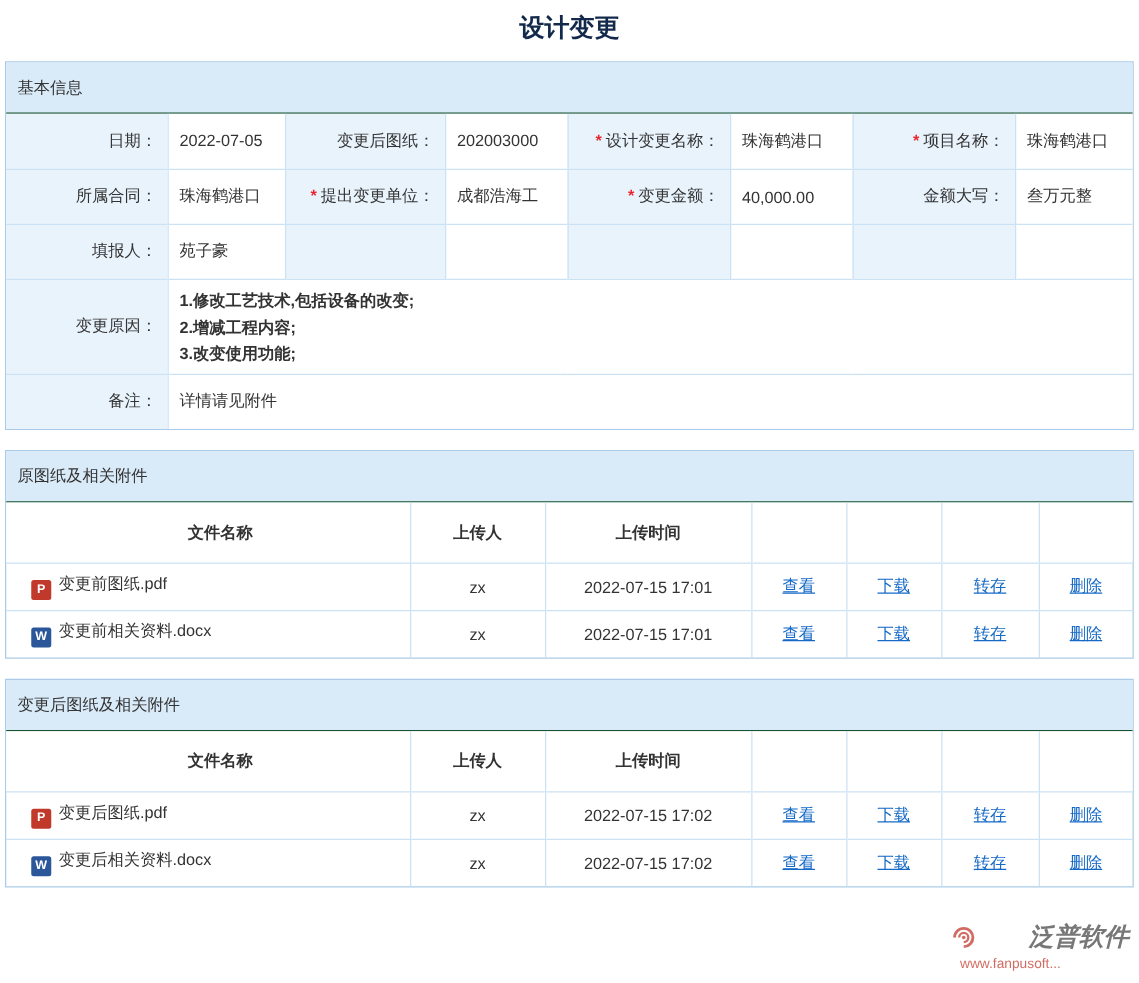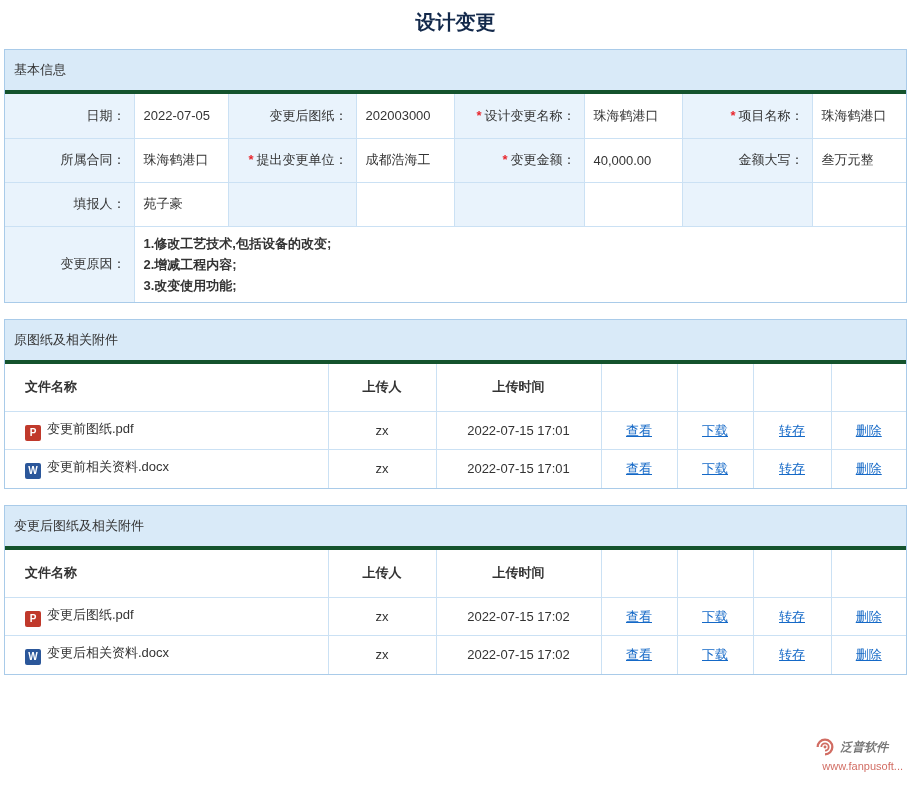--- a/index.html
+++ b/index.html
@@ -10,21 +10,21 @@
     font-size: 13px;
   }
   .page-title {
     text-align: center; font-size: 20px; font-weight: bold;
     color: #13294b; padding: 9px 0 13px 0;
   }
   .box {
     border: 1px solid #a9cbe9; margin: 0 4px 16px 4px; background: #fff;
   }
   .section-header {
-    background: #d9eaf8; border-bottom: 4px solid #14532d;
+    background: #d9eaf8; border-bottom: 1px solid #14532d;
     padding: 11px 9px; font-size: 13px; color: #333;
   }
   table { width: 100%; border-collapse: collapse; table-layout: fixed; }
   td { border-left: 1px solid #cbe1f4; border-top: 1px solid #cbe1f4; vertical-align: middle; }
   tr td:first-child { border-left: none; padding-left: 20px; }
   tr:first-child td { border-top: none; }
 
   
   .info-table td { height: 44px; font-size: 13px; }
   .lbl {
@@ -33,42 +33,42 @@
   .val { background: #fff; text-align: left; padding: 6px 9px; }
   .req { color: #e8262d; margin-right: 3px; font-weight: bold; }
   .preline { white-space: pre-line; line-height: 21px; font-weight: bold; }
   .tall { height: 96px; }
   .mid  { height: 66px; }
 
   
   .att-table td { font-size: 13px; }
   .att-table tr.head td { height: 48px; font-weight: bold; background: #fff; }
   .att-table tr.data td { height: 38px; }
-  .name-h { padding-left: 26px; text-align: left; }
+  .name-h { padding-left: 26px; text-align: center; }
   .c { text-align: center; }
   .name-cell { text-align: left; padding-left: 12px; }
   .lnk {
     color: #1569c7; text-decoration: underline; cursor: pointer; font-size: 13px;
   }
   .ficon {
     display: inline-block; width: 16px; height: 16px; line-height: 16px;
     border-radius: 2px; color: #fff; font-size: 10px; font-weight: bold;
     text-align: center; margin-right: 6px; vertical-align: -3px;
   }
   .ficon.pdf  { background: #c0392b; }
   .ficon.word { background: #2b579a; }
 
   
   .watermark {
     position: absolute; right: 8px; top: 736px; opacity: 0.75;
     text-align: left; pointer-events: none;
   }
   .wm-row { display: flex; align-items: center; gap: 4px; }
   .wm-logo { width: 22px; height: 22px; display: inline-block; }
-  .wm-brand { font-size: 12px; font-weight: bold; color: #4a4a4a; font-style: italic; }
+  .wm-brand { font-size: 20px; font-weight: bold; color: #4a4a4a; font-style: italic; margin-left: 37px; }
   .wm-url { font-size: 11px; color: #c23b2e; margin-top: 2px; padding-left: 8px; }
 </style>
 </head>
 <body>
 
 <div class="page-title">设计变更</div>
 
 <div class="box">
   <div class="section-header">基本信息</div>
   <table class="info-table">
@@ -112,20 +112,24 @@
       <td class="val"></td>
       <td class="lbl"></td>
       <td class="val"></td>
     </tr>
     <tr>
       <td class="lbl tall"><span>变更原因：</span></td>
       <td class="val tall preline" colspan="7">1.修改工艺技术,包括设备的改变;
 2.增减工程内容;
 3.改变使用功能;</td>
     </tr>
+    <tr>
+      <td class="lbl"><span>备注：</span></td>
+      <td class="val" colspan="7">详情请见附件</td>
+    </tr>
   </tbody>
     </table>
 </div>
 
 <div class="box">
   <div class="section-header">原图纸及相关附件</div>
   <table class="att-table">
     <colgroup>
       <col style="width:323px">
         <col style="width:108px">

